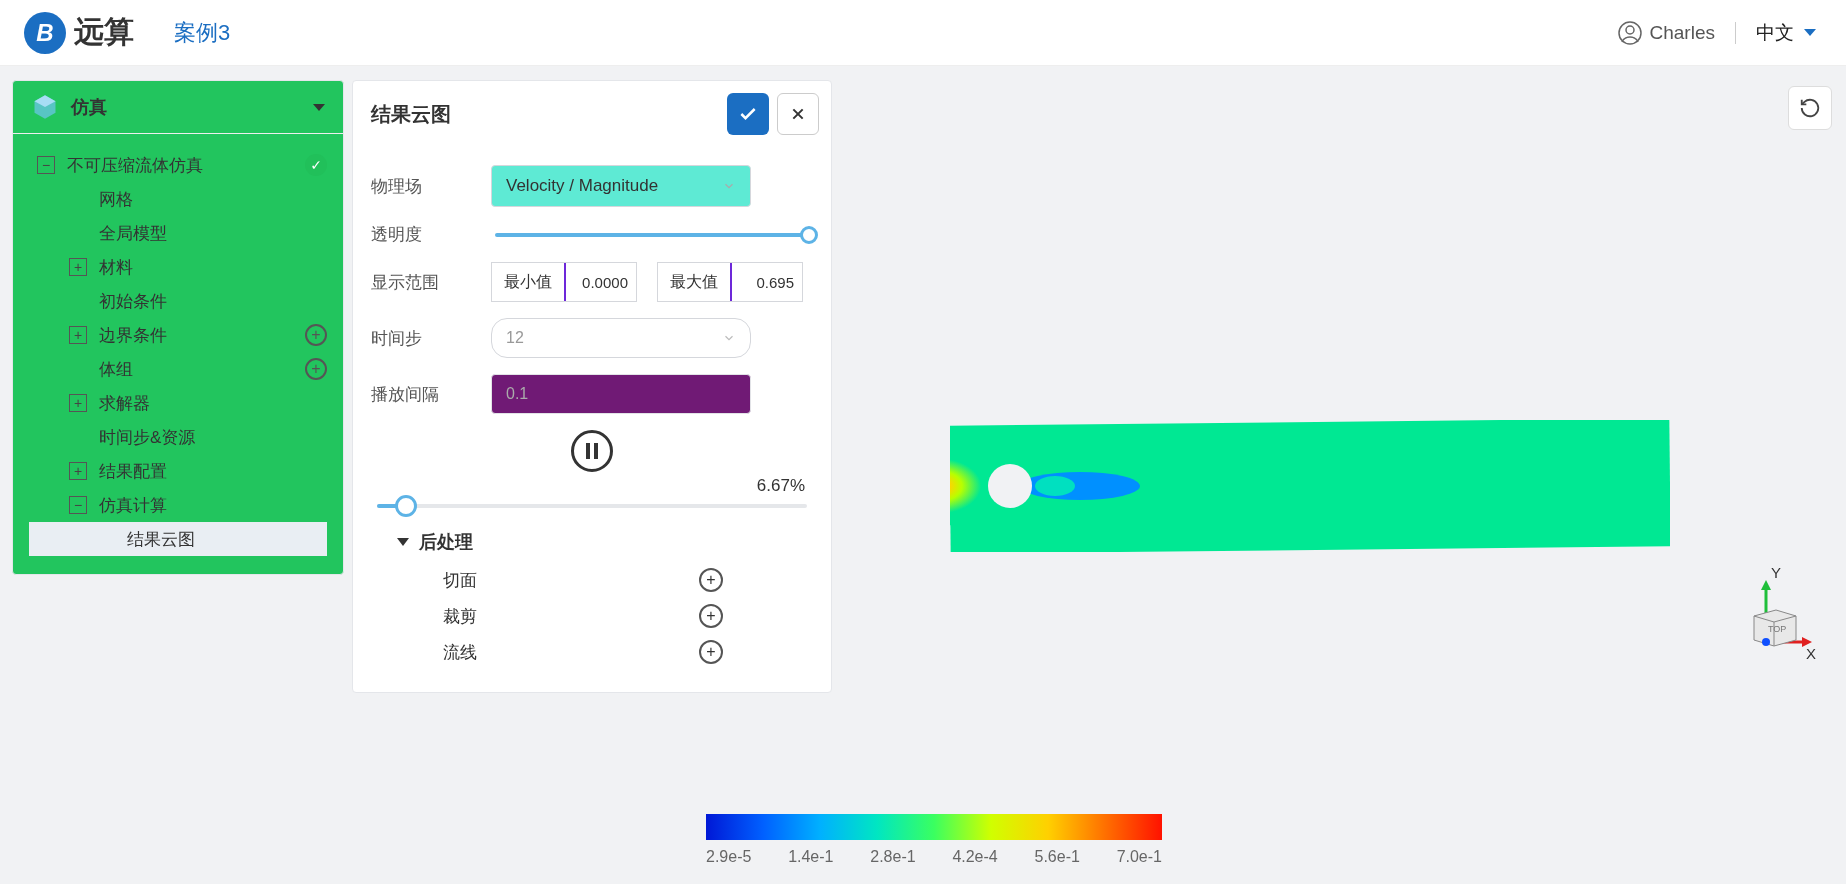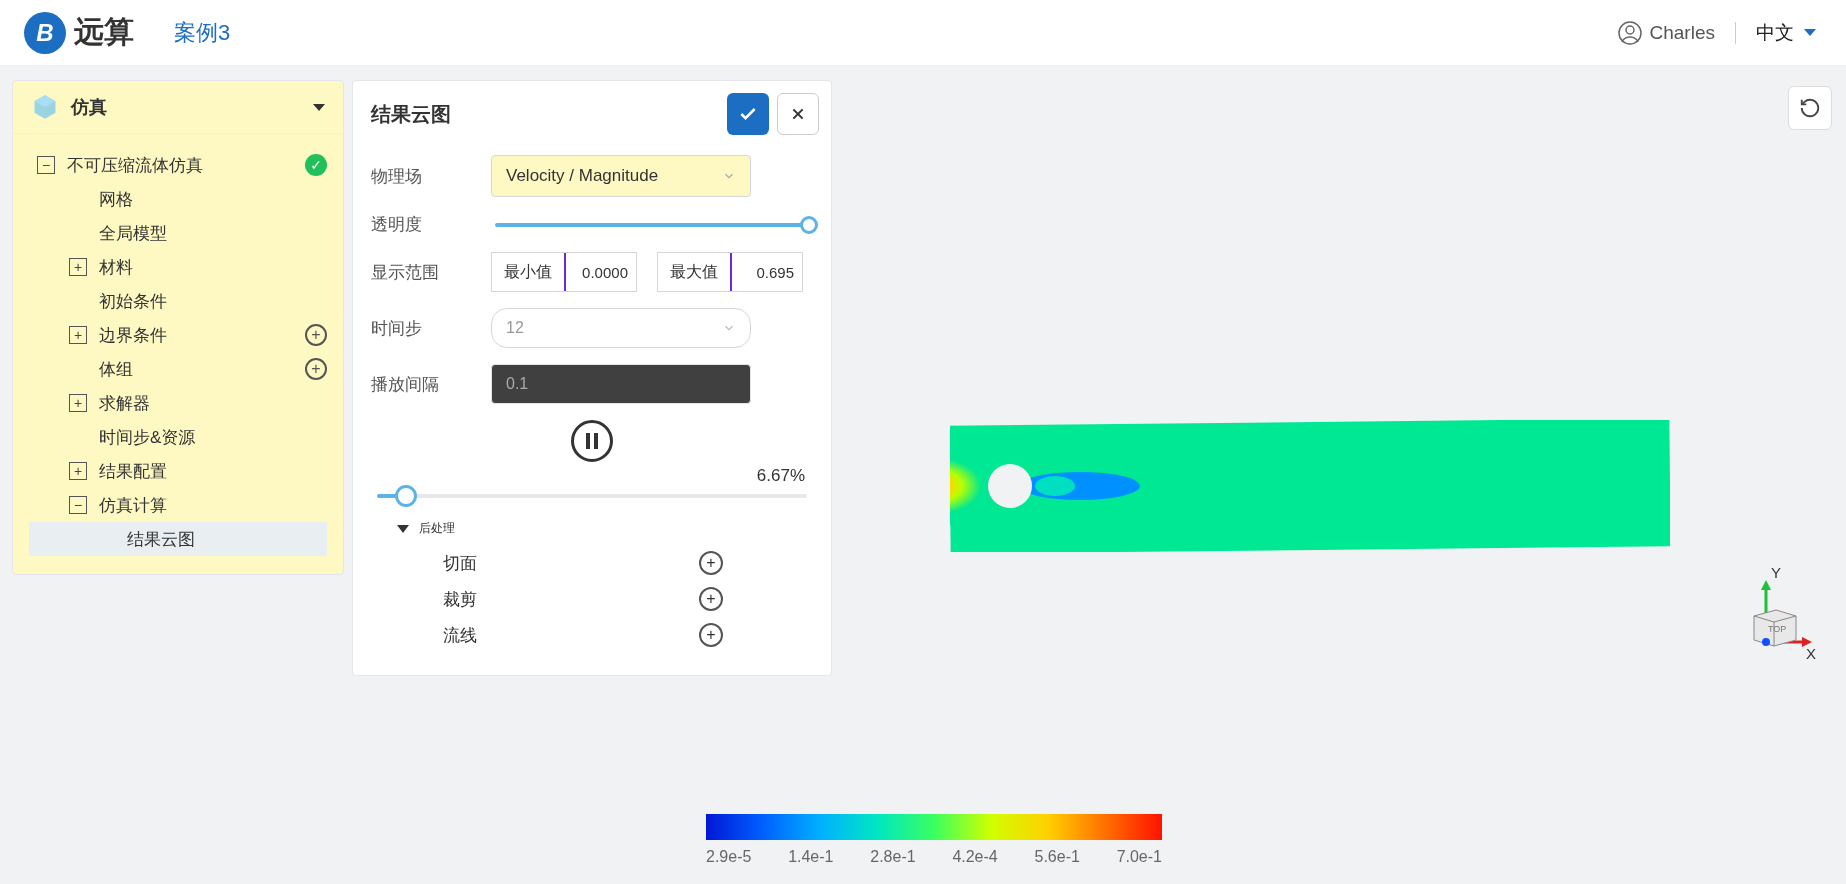--- a/index.html
+++ b/index.html
@@ -11,21 +11,21 @@
 .logo-circle { width: 42px; height: 42px; border-radius: 50%; background: #1b6ec2; display:flex;align-items:center;justify-content:center;color:#fff;font-weight:bold;font-size:24px;font-style:italic; }
 .logo-text { font-size: 30px; font-weight: 700; color: #333; }
 .breadcrumb { margin-left: 40px; color: #1b6ec2; font-size: 22px; font-weight: 500; }
 .header-right { margin-left: auto; display: flex; align-items: center; gap: 20px; color:#555; font-size:19px; }
 .user-box { display:flex; align-items:center; gap:8px; }
 .divider { width:1px; height:22px; background:#ccc; }
 .lang-box { display:flex; align-items:center; gap:10px; color:#222; }
 .caret-down { width:0;height:0;border-left:6px solid transparent;border-right:6px solid transparent;border-top:7px solid #1b6ec2; }
 
 
-.tree-panel { position:absolute; top:80px; left:12px; width:332px; background:#fef9c3; border:1px solid #e4e6ea; border-radius:4px; }
+.tree-panel { position:absolute; top:80px; left:12px; width:332px; background:#22c55e; border:1px solid #e4e6ea; border-radius:4px; }
 .tree-header { display:flex; align-items:center; gap:12px; padding:12px 18px; border-bottom:1px solid #eee; font-size:18px; font-weight:600; color:#333; }
 .tree-header-icon { width:28px;height:28px; color:#5db3e6; }
 .tree-header .caret { margin-left:auto; }
 .tree-body { padding: 14px 16px 18px 16px; }
 .tree-row { display:flex; align-items:center; height:34px; font-size:17px; color:#333; position:relative; padding-left: 0; }
 .tree-row .exp { width:18px;height:18px; border:1.5px solid #555; display:flex;align-items:center;justify-content:center; font-size:14px; margin-right:12px; line-height:1; color:#444;}
 .tree-row .spacer { width:30px; }
 .tree-row .action { margin-left:auto; width:22px;height:22px;border:2px solid #555;border-radius:50%;display:flex;align-items:center;justify-content:center;font-size:16px;line-height:1;color:#555;}
 .check-ok { margin-left:auto; width:22px;height:22px;border-radius:50%;background:#21c05a;color:#fff;display:flex;align-items:center;justify-content:center;font-size:14px;}
 .lvl1 { padding-left: 8px; }
@@ -34,41 +34,41 @@
 .selected-row { background:#e9eef3; }
 
 
 .settings-panel { position:absolute; top:80px; left:352px; width:480px; background:#fff; border:1px solid #e4e6ea; border-radius:4px; padding:0; }
 .settings-head { display:flex; align-items:center; padding:12px 12px 12px 18px; }
 .settings-title { font-size:20px; font-weight:600; color:#333; }
 .btn-sq { width:42px; height:42px; border-radius:6px; display:flex;align-items:center;justify-content:center; margin-left:8px; cursor:pointer; }
 .btn-primary { background:#1b6ec2; color:#fff; }
 .btn-outline { background:#fff; border:1px solid #ccc; color:#333; font-size:18px; }
 .settings-body { padding: 8px 18px 22px 18px; }
-.form-row { display:flex; align-items:center; margin-bottom:16px; }
+.form-row { display:flex; align-items:center; margin-bottom:16px;margin-top:10px; }
 .form-label { width:120px; font-size:17px; color:#555; }
 .form-ctrl { flex:1; }
-.select-box { width:260px;height:42px;border:1px solid #d5d7dc;border-radius:4px;display:flex;align-items:center;justify-content:space-between;padding:0 14px;font-size:17px;color:#333;background:#fef9c3;}
+.select-box { width:260px;height:42px;border:1px solid #d5d7dc;border-radius:4px;display:flex;align-items:center;justify-content:space-between;padding:0 14px;font-size:17px;color:#333;background:#5eead4;}
 .slider-track { flex:1;height:4px;background:#5db3e6;border-radius:2px;position:relative;margin:0 4px; }
 .slider-thumb { position:absolute;right:-9px;top:-7px;width:18px;height:18px;border-radius:50%;background:#fff;border:3px solid #5db3e6; }
 .range-group { display:flex; gap:20px; }
 .mini-box { height:40px;border:1px solid #d5d7dc;display:flex;align-items:center; }
 .mini-lbl { padding:0 12px;border-right:2px solid #6d28d9;font-size:16px;color:#333;height:100%;display:flex;align-items:center; }
 .mini-val { width:70px;padding:0 8px;font-size:15px;color:#333; text-align:right; }
 .select-full { width:260px;height:40px;border:1px solid #d5d7dc;border-radius:16px;display:flex;align-items:center;justify-content:space-between;padding:0 14px;font-size:16px;color:#999; }
-.input-dis { width:260px;height:40px;border:1px solid #e2e3e7;border-radius:4px;padding:0 14px;font-size:16px;color:#aaa;display:flex;align-items:center;background:#404040; }
+.input-dis { width:260px;height:40px;border:1px solid #e2e3e7;border-radius:4px;padding:0 14px;font-size:16px;color:#aaa;display:flex;align-items:center;background:#701a75; }
 .play-circle { width:42px;height:42px;border:3px solid #333;border-radius:50%;display:flex;align-items:center;justify-content:center;margin:8px auto 4px; }
 .pause-bars { display:flex;gap:4px; }
 .pause-bars span { width:4px;height:16px;background:#333; }
 .progress-pct { text-align:right;font-size:17px;color:#333;padding-right:8px;margin-bottom:8px; }
 .prog-track { height:4px;background:#e5e7ea;border-radius:2px;position:relative;margin:0 6px 22px; }
 .prog-fill { position:absolute;left:0;top:0;height:4px;width:6.67%;background:#5db3e6;border-radius:2px; }
 .prog-thumb { position:absolute;left:6.67%;top:-9px;width:22px;height:22px;border-radius:50%;background:#fff;border:3px solid #5db3e6;transform:translateX(-50%); }
 .post-section { margin-top:10px;padding-left:26px; }
-.post-head { display:flex;align-items:center;gap:10px;font-size:12px;font-weight:400;color:#333;margin-bottom:8px; }
+.post-head { display:flex;align-items:center;gap:10px;font-size:18px;font-weight:700;color:#333;margin-bottom:8px; }
 .tri-down { width:0;height:0;border-left:6px solid transparent;border-right:6px solid transparent;border-top:8px solid #333; }
 .post-row { display:flex;align-items:center;padding:6px 0 6px 46px;font-size:17px;color:#333; }
 .post-row .action { margin-left:auto; margin-right:90px; width:24px;height:24px;border:2px solid #555;border-radius:50%;display:flex;align-items:center;justify-content:center;font-size:16px;}
 .refresh-btn { position:absolute; top:86px; right:14px; width:44px;height:44px;background:#fff;border:1px solid #ddd;border-radius:6px;display:flex;align-items:center;justify-content:center; }
 .axis-gizmo { position:absolute; right:30px; bottom:210px; }
 .cfd-plot { position:absolute; top:420px; left:950px; width:720px; height:132px; }
 .colorbar-wrap { position:absolute; left:706px; bottom:18px; text-align:center; }
 .colorbar { width:456px;height:26px;background:linear-gradient(to right,#0018d6,#0060ff,#00b0ff,#00e6c2,#3aff60,#d0ff00,#ffd000,#ff7000,#ff1200); }
 .colorbar-ticks { display:flex;justify-content:space-between;font-size:16px;color:#666;margin-top:8px; }
 </style>

